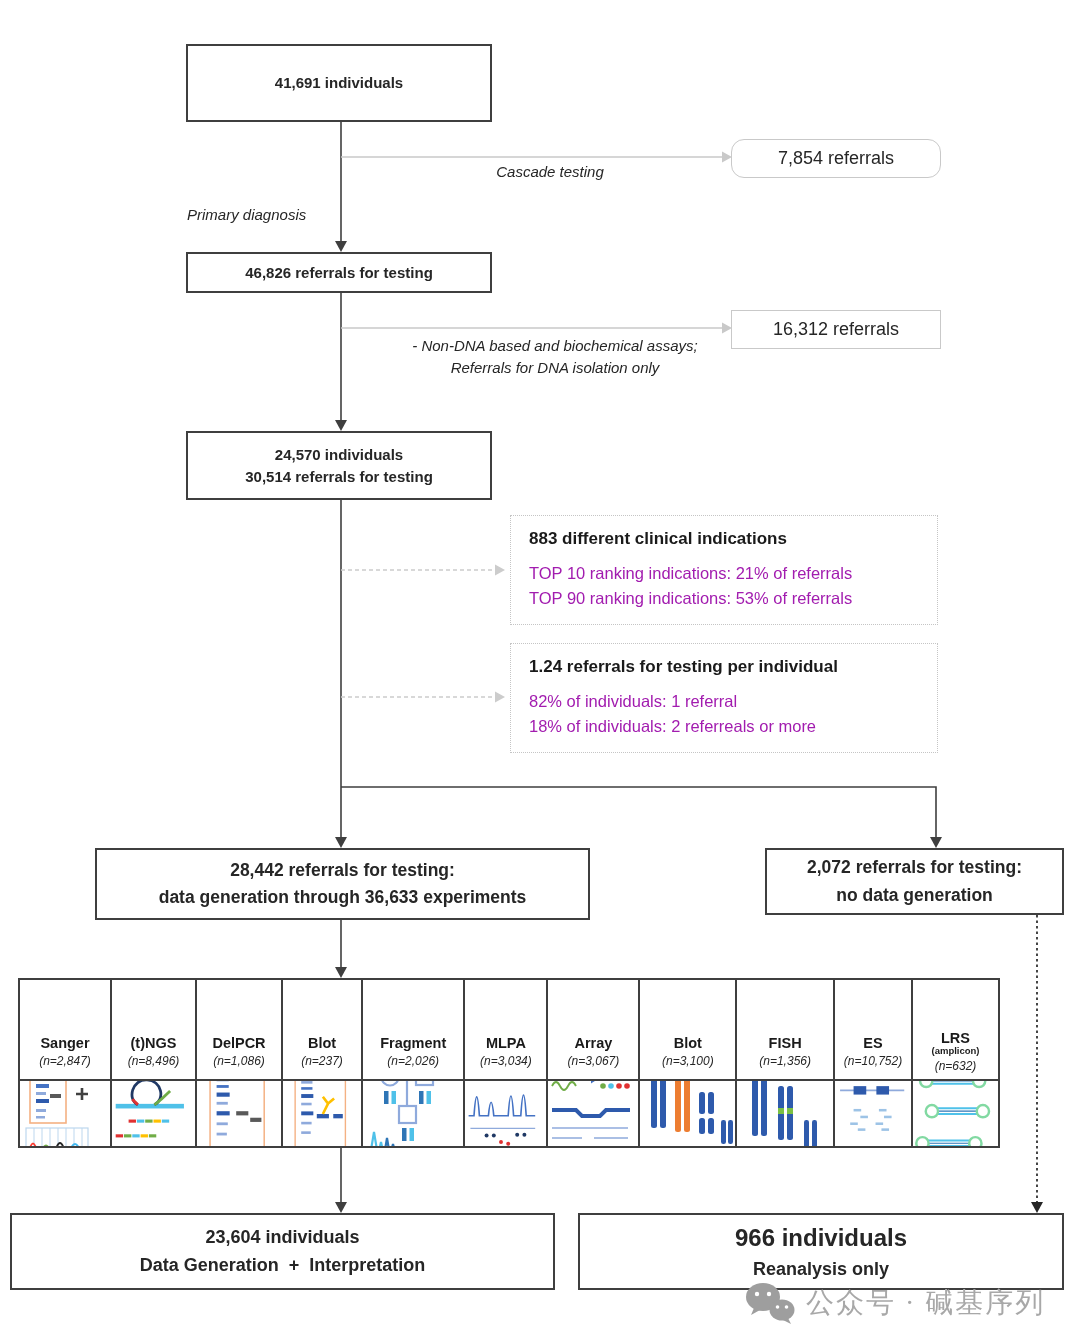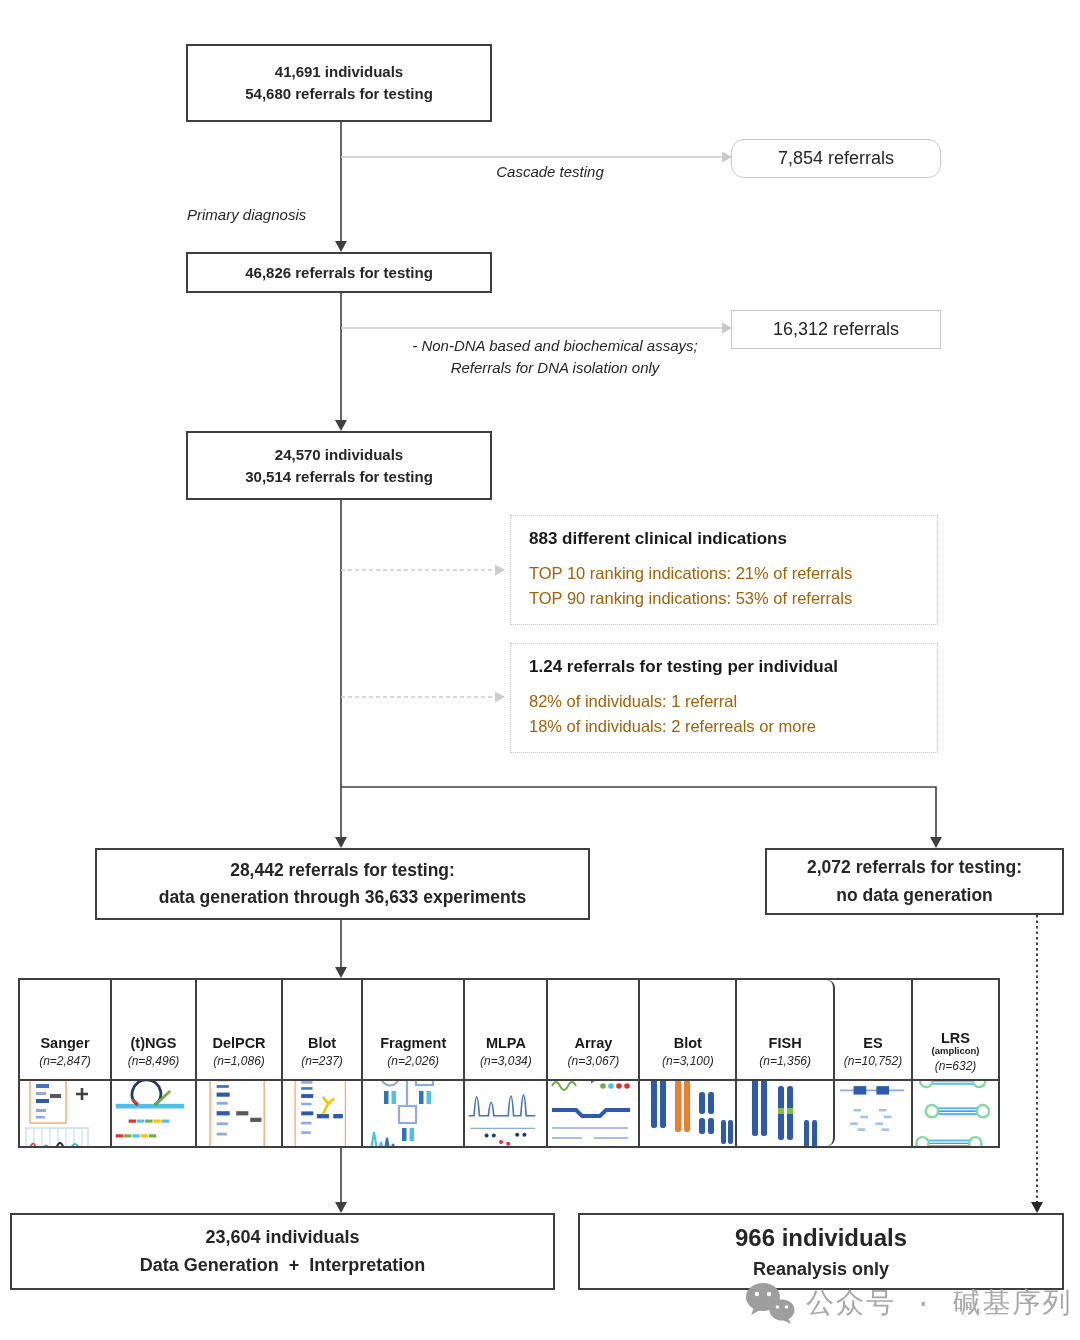--- a/index.html
+++ b/index.html
@@ -11,40 +11,40 @@
           align-items: center; text-align: center; background: #fff; }
   .solid-box { border: 2px solid #3f3f3f; font-weight: bold; }
   .solid-box .bl { font-size: 15px; line-height: 1.45; color: #262626; }
   .mid-box { border: 2px solid #3f3f3f; font-weight: bold; }
   .mid-box .bl { font-size: 17.5px; line-height: 1.55; color: #262626; }
   .side-box { border: 1px solid #c9c9c9; font-weight: 400; }
   .side-box .bl { font-size: 18px; color: #262626; }
 
   .note-box { position: absolute; border: 1.5px dotted #c5c5c5; background: #fff; padding: 13px 18px; }
   .note-title { font-weight: bold; font-size: 17px; color: #1a1a1a; margin-bottom: 12px; }
-  .note-line { font-size: 16.5px; line-height: 1.5; color: #a16207; }
+  .note-line { font-size: 16.5px; line-height: 1.5; color: #a21caf; }
 
   .flow-label { position: absolute; font-style: italic; font-size: 15px; color: #262626; }
   .centered { text-align: center; }
 
   .strip { position: absolute; left: 18px; top: 978px; width: 982px; height: 170px;
            border: 2px solid #3f3f3f; display: flex; background: #fff; }
   .mcell { display: flex; flex-direction: column; border-right: 2px solid #3f3f3f; }
   .mcell:last-child { border-right: none; }
   .mhead { height: 60px; border-bottom: 2px solid #3f3f3f; display: flex; flex-direction: column;
            align-items: center; justify-content: center; padding-top: 2px; margin-top: 41px; }
   .mname { font-weight: bold; font-size: 14.5px; color: #1a1a1a; }
   .msub  { font-weight: bold; font-size: 9.5px; color: #1a1a1a; margin-top: -1px; }
   .mn    { font-style: italic; font-size: 12px; color: #262626; margin-top: 3px; }
   .micon-wrap { flex: 1; display: flex; align-items: center; justify-content: center; overflow: hidden; }
   .micon { height: 100px; }
 
   .watermark { position: absolute; left: 744px; top: 1281px; display: flex; align-items: center;
                gap: 10px; color: #a8a8a8; }
-  .wm-text { font-size: 28px; letter-spacing: 2px; font-family: Liberation Mono, monospace; }
+  .wm-text { font-size: 28px; letter-spacing: 2px; font-family: Liberation Serif, serif; }
 </style>
 </head>
 <body>
 
 <div class="canvas">
 
   <svg class="connectors" width="1080" height="1340" viewBox="0 0 1080 1340">
 
     <path d="M341,122 V241" stroke="#3f3f3f" stroke-width="1.6" fill="none"></path>
     <polygon points="335,241 347,241 341,252" fill="#3f3f3f"></polygon>
@@ -71,21 +71,20 @@
 
     <path d="M341,1148 V1202" stroke="#3f3f3f" stroke-width="1.6" fill="none"></path>
     <polygon points="335,1202 347,1202 341,1213" fill="#3f3f3f"></polygon>
 
     <path d="M1037,915 V1202" stroke="#262626" stroke-width="1.7" stroke-dasharray="2.5,3" fill="none"></path>
     <polygon points="1031,1202 1043,1202 1037,1213" fill="#262626"></polygon>
   </svg>
 
   <div class="fbox solid-box" style="left:186px; top:44px; width:306px; height:78px;">
     <div class="bl">41,691 individuals</div>
-    <div class="bl">54,680 referrals for testing</div>
   </div>
 
   <div class="fbox side-box" style="left:731px; top:139px; width:210px; height:39px;border-radius:13px;">
     <div class="bl">7,854 referrals</div>
   </div>
 
   <div class="flow-label centered" style="left:440px; top:163px; width:220px;">Cascade testing</div>
   <div class="flow-label" style="left:187px; top:206px;">Primary diagnosis</div>
 
   <div class="fbox solid-box" style="left:186px; top:252px; width:306px; height:41px;">
@@ -312,21 +311,21 @@
           <rect x="56" y="28" width="6" height="22" rx="2.5" fill="#2e5aac"></rect>
           <rect x="65" y="28" width="6" height="22" rx="2.5" fill="#2e5aac"></rect>
           <rect x="56" y="54" width="6" height="16" rx="2.5" fill="#2e5aac"></rect>
           <rect x="65" y="54" width="6" height="16" rx="2.5" fill="#2e5aac"></rect>
           <rect x="78" y="56" width="5" height="24" rx="2.2" fill="#2e5aac"></rect>
           <rect x="85" y="56" width="5" height="24" rx="2.2" fill="#2e5aac"></rect>
         </svg>
       </div>
     </div>
 
-    <div class="mcell" style="width:104px;border-radius:8px;">
+    <div class="mcell" style="width:104px;">
       <div class="mhead">
         <div class="mname">FISH</div>
         <div class="mn">(n=1,356)</div>
       </div>
       <div class="micon-wrap">
         <svg class="micon" viewBox="0 0 90 100">
           <rect x="12" y="10" width="6" height="62" rx="2.5" fill="#2e5aac"></rect>
           <rect x="21" y="10" width="6" height="62" rx="2.5" fill="#2e5aac"></rect>
           <circle cx="15" cy="9" r="4" fill="#e03131"></circle>
           <circle cx="24" cy="9" r="4" fill="#e03131"></circle>

